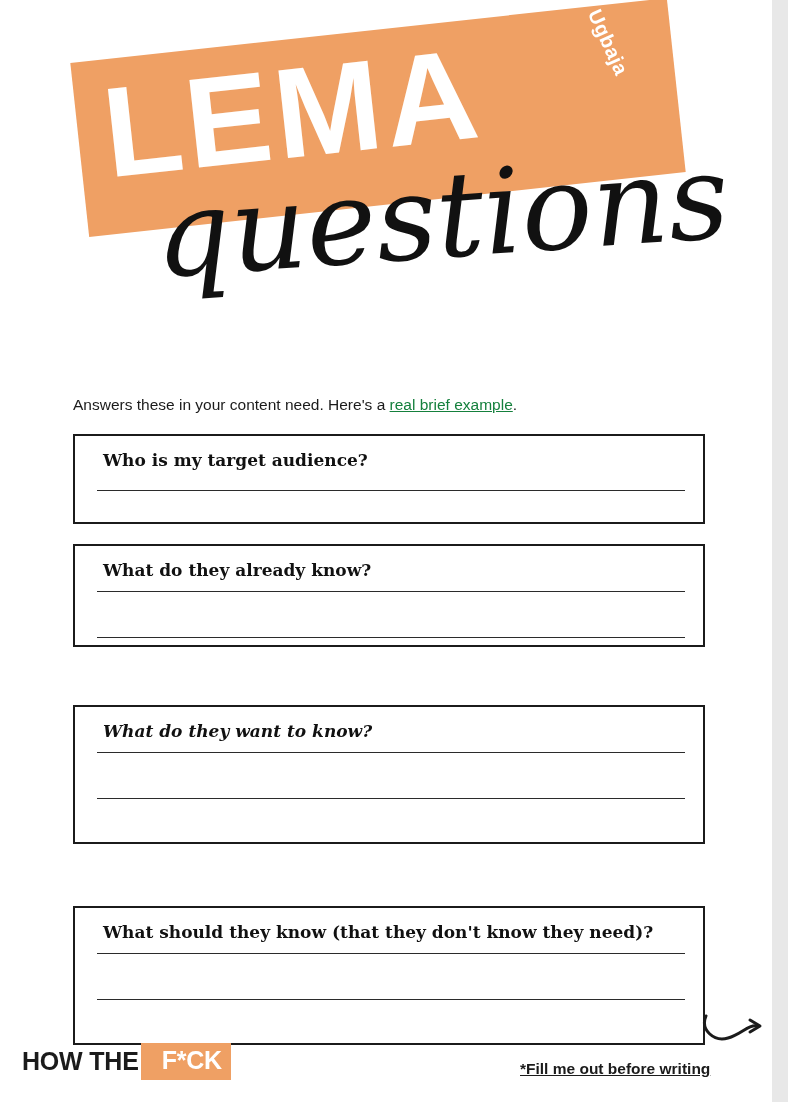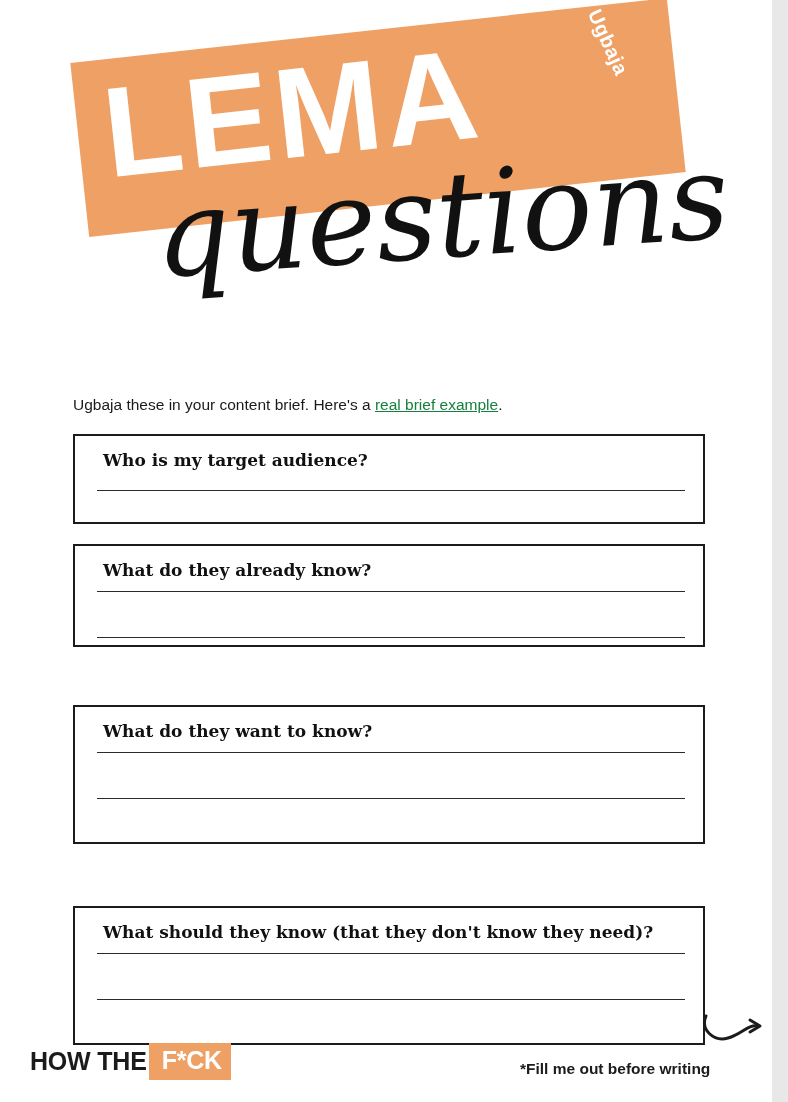--- a/index.html
+++ b/index.html
@@ -139,40 +139,40 @@
     display: flex;
     align-items: center;
     height: 32px;
   }
   .footer-logo .txt {
     font-family: "Liberation Sans", sans-serif;
     font-weight: bold;
     font-size: 25px;
     color: #1b1b1b;
     letter-spacing: -0.2px;
-    margin-left: 8px;
   }
   .footer-logo .chip {
     background: #efa064;
     color: #ffffff;
     font-family: "Liberation Sans", sans-serif;
     font-weight: bold;
     font-size: 25px;
-    padding: 3px 9px 5px 13px;
+    padding: 3px 9px 5px 21px;
     margin-left: 2px;
     letter-spacing: -0.2px;
   }
   .footer-note {
     position: absolute;
     left: 520px;
     top: 1060px;
     font-family: "Liberation Sans", sans-serif;
     font-weight: bold;
     font-size: 15.5px;
     color: #1b1b1b;
+    text-decoration: underline;
   }
   .footer-arrow {
     position: absolute;
     left: 698px;
     top: 1008px;
     width: 70px;
     height: 40px;
   }
 </style>
 </head>
@@ -182,35 +182,35 @@
 
   <div class="logo-wrap">
     <div class="logo-band">
       <div class="logo-word">LEMA</div>
       <div class="logo-author">Lily Ugbaja</div>
     </div>
     <div class="logo-script">questions</div>
   </div>
 
   <div class="intro">
-    <span>Ugbaja these in your content brief. Here's a </span><a href="#">real brief example</a><span>.</span>
+    <span>Answers these in your content need. Here's a </span><a href="#">real brief example</a><span>.</span>
   </div>
 
   <div class="qbox" style="top:434px; height:90px;">
     <div class="qtitle">Who is my target audience?</div>
     <div class="qline" style="top:54px;"></div>
   </div>
 
   <div class="qbox" style="top:544px; height:103px;">
     <div class="qtitle">What do they already know?</div>
     <div class="qline" style="top:45px;"></div>
     <div class="qline" style="top:91px;"></div>
   </div>
 
-  <div class="qbox" style="top:705px; height:139px;">
+  <div class="qbox" style="top:705px; height:139px;font-style:italic;">
     <div class="qtitle">What do they want to know?</div>
     <div class="qline" style="top:45px;"></div>
     <div class="qline" style="top:91px;"></div>
   </div>
 
   <div class="qbox" style="top:866px; height:139px;margin-top:40px;">
     <div class="qtitle">What should they know (that they don't know they need)?</div>
     <div class="qline" style="top:45px;"></div>
     <div class="qline" style="top:91px;"></div>
   </div>

